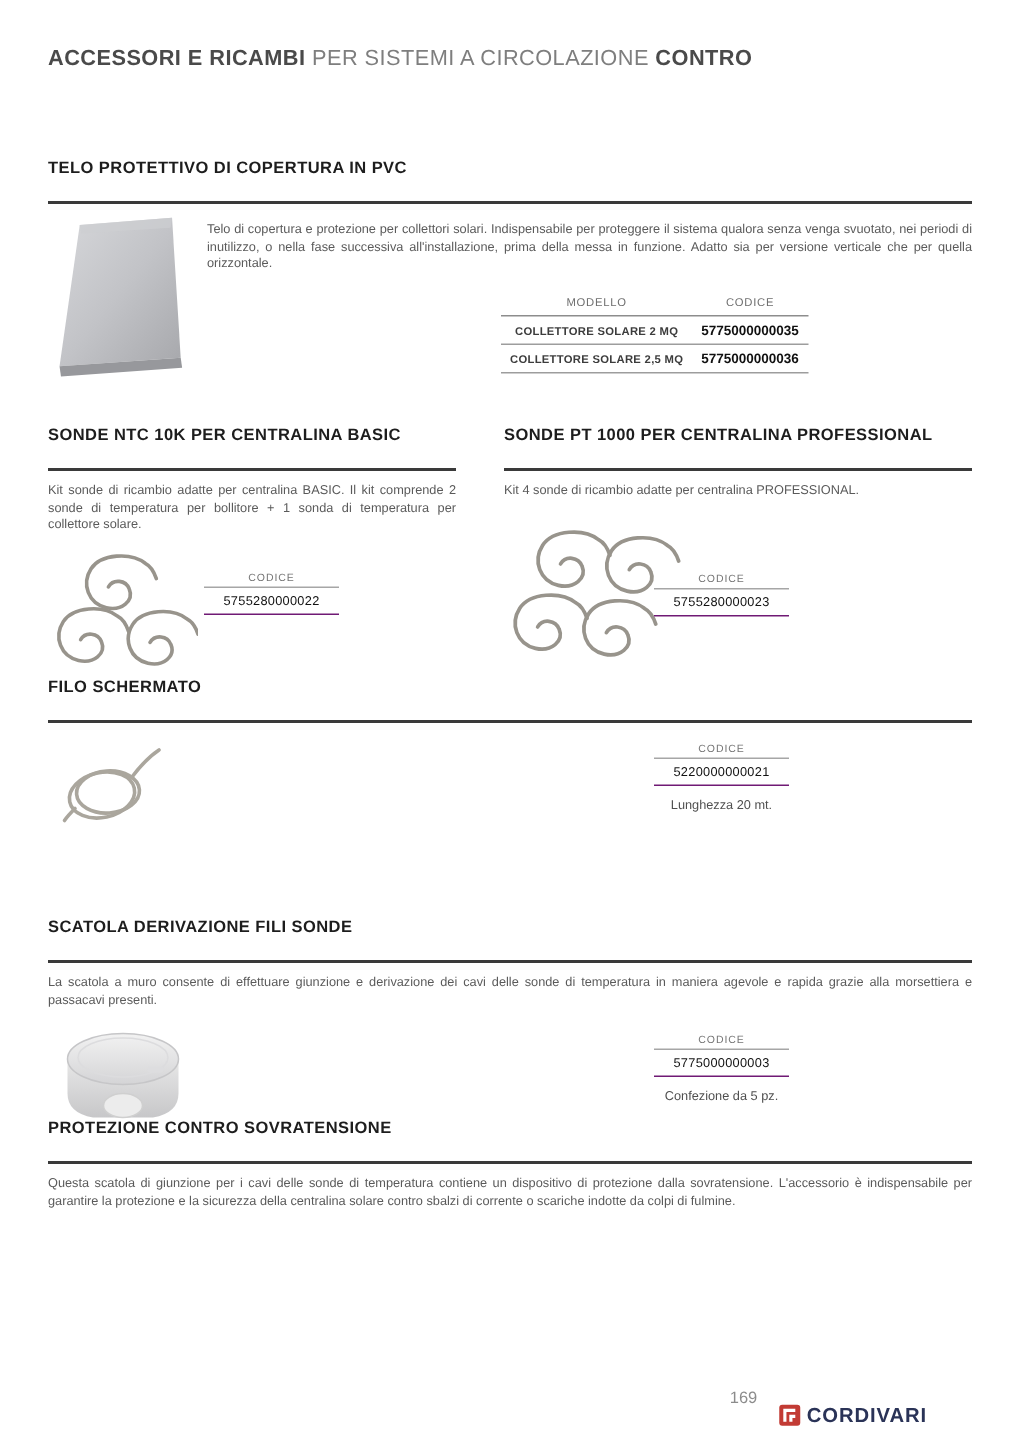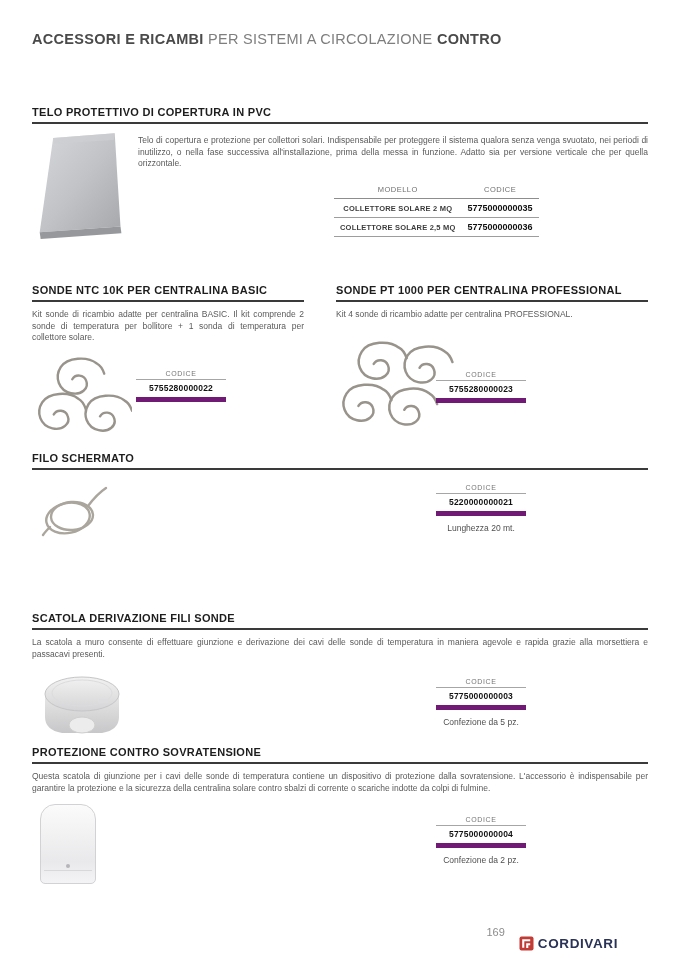--- a/index.html
+++ b/index.html
@@ -7,28 +7,28 @@
   body { font-family:"Liberation Sans", sans-serif; }
   .page { position:relative; width:678px; height:959px; background:#fff; overflow:hidden; }
 
   
   .page-header { position:absolute; top:31px; left:32px; width:616px; font-size:14.5px; letter-spacing:.3px; white-space:nowrap; }
   .hb { font-weight:bold; color:#4a4a4a; }
   .hr { font-weight:normal; color:#7e7e7e; }
 
   
   .sec { position:absolute; left:32px; width:616px; }
-  .sec-title { font-size:11px; font-weight:bold; color:#1d1d1d; letter-spacing:.3px; padding-bottom:4px; border-bottom:2px solid #3a3a3a; }
+  .sec-title { font-size:11px; font-weight:bold; color:#1d1d1d; letter-spacing:.3px; padding-bottom:16px; border-bottom:2px solid #3a3a3a; }
   .desc { font-size:8.5px; color:#5a5a5a; line-height:1.38; text-align:justify; margin-top:7px; }
   .desc.nojust { text-align:left; }
 
   
   .codice-box { width:90px; text-align:center; }
   .codice-box .lbl { font-size:7px; color:#757575; letter-spacing:.6px; padding-bottom:2px; border-bottom:1px solid #a6a6a6; }
-  .codice-box .val { font-size:8.5px; font-weight:bold; color:#121212; letter-spacing:.2px; padding:3px 0 4px; border-bottom:5px solid #701a75; }
+  .codice-box .val { font-size:8.5px; font-weight:normal; color:#121212; letter-spacing:.2px; padding:3px 0 4px; border-bottom:1px solid #701a75; }
   .codice-note { font-size:8.5px; color:#4f4f4f; text-align:center; margin-top:7px; white-space:nowrap; }
 
   
   .sec-telo { top:106px; }
   .sec-telo .row { display:flex; align-items:flex-start; margin-top:4px; }
   .telo-img { width:100px; margin-right:6px; flex:0 0 auto; }
   .sec-telo .txt { flex:1; }
   .ptable { border-collapse:collapse; margin:12px 0 0 196px; }
   .ptable th { font-size:7.5px; font-weight:normal; color:#6e6e6e; letter-spacing:.5px; text-align:center; padding:3px 6px 4px; border-bottom:1px solid #8d8d8d; }
   .ptable td { text-align:center; border-bottom:1px solid #9d9d9d; padding:4px 6px; }
@@ -204,30 +204,20 @@
           <div class="val">5775000000003</div>
         </div>
         <div class="codice-note">Confezione da 5 pz.</div>
       </div>
     </div>
   </section>
 
   <section class="sec sec-prot">
     <h2 class="sec-title">PROTEZIONE CONTRO SOVRATENSIONE</h2>
     <p class="desc">Questa scatola di giunzione per i cavi delle sonde di temperatura contiene un dispositivo di protezione dalla sovratensione. L'accessorio è indispensabile per garantire la protezione e la sicurezza della centralina solare contro sbalzi di corrente o scariche indotte da colpi di fulmine.</p>
-    <div class="media-row">
-      <div class="prot-box"></div>
-      <div class="cod-wrap cod-prot">
-        <div class="codice-box">
-          <div class="lbl">CODICE</div>
-          <div class="val">5775000000004</div>
-        </div>
-        <div class="codice-note">Confezione da 2 pz.</div>
-      </div>
-    </div>
   </section>
 
   <footer class="page-footer">
     <span class="pagenum">169</span>
     <div class="brand">
       <svg width="15" height="15" viewBox="0 0 15 15">
         <rect x="0.5" y="0.5" width="14" height="14" rx="2" fill="#c23b34"></rect>
         <path d="M3.2 3.2 h8 v2.1 h-5.9 v6.5 h-2.1 z" fill="#ffffff"></path>
         <path d="M7.2 7.2 h4 v2.1 h-1.9 v2.6 h-2.1 z" fill="#ffffff"></path>
       </svg>

